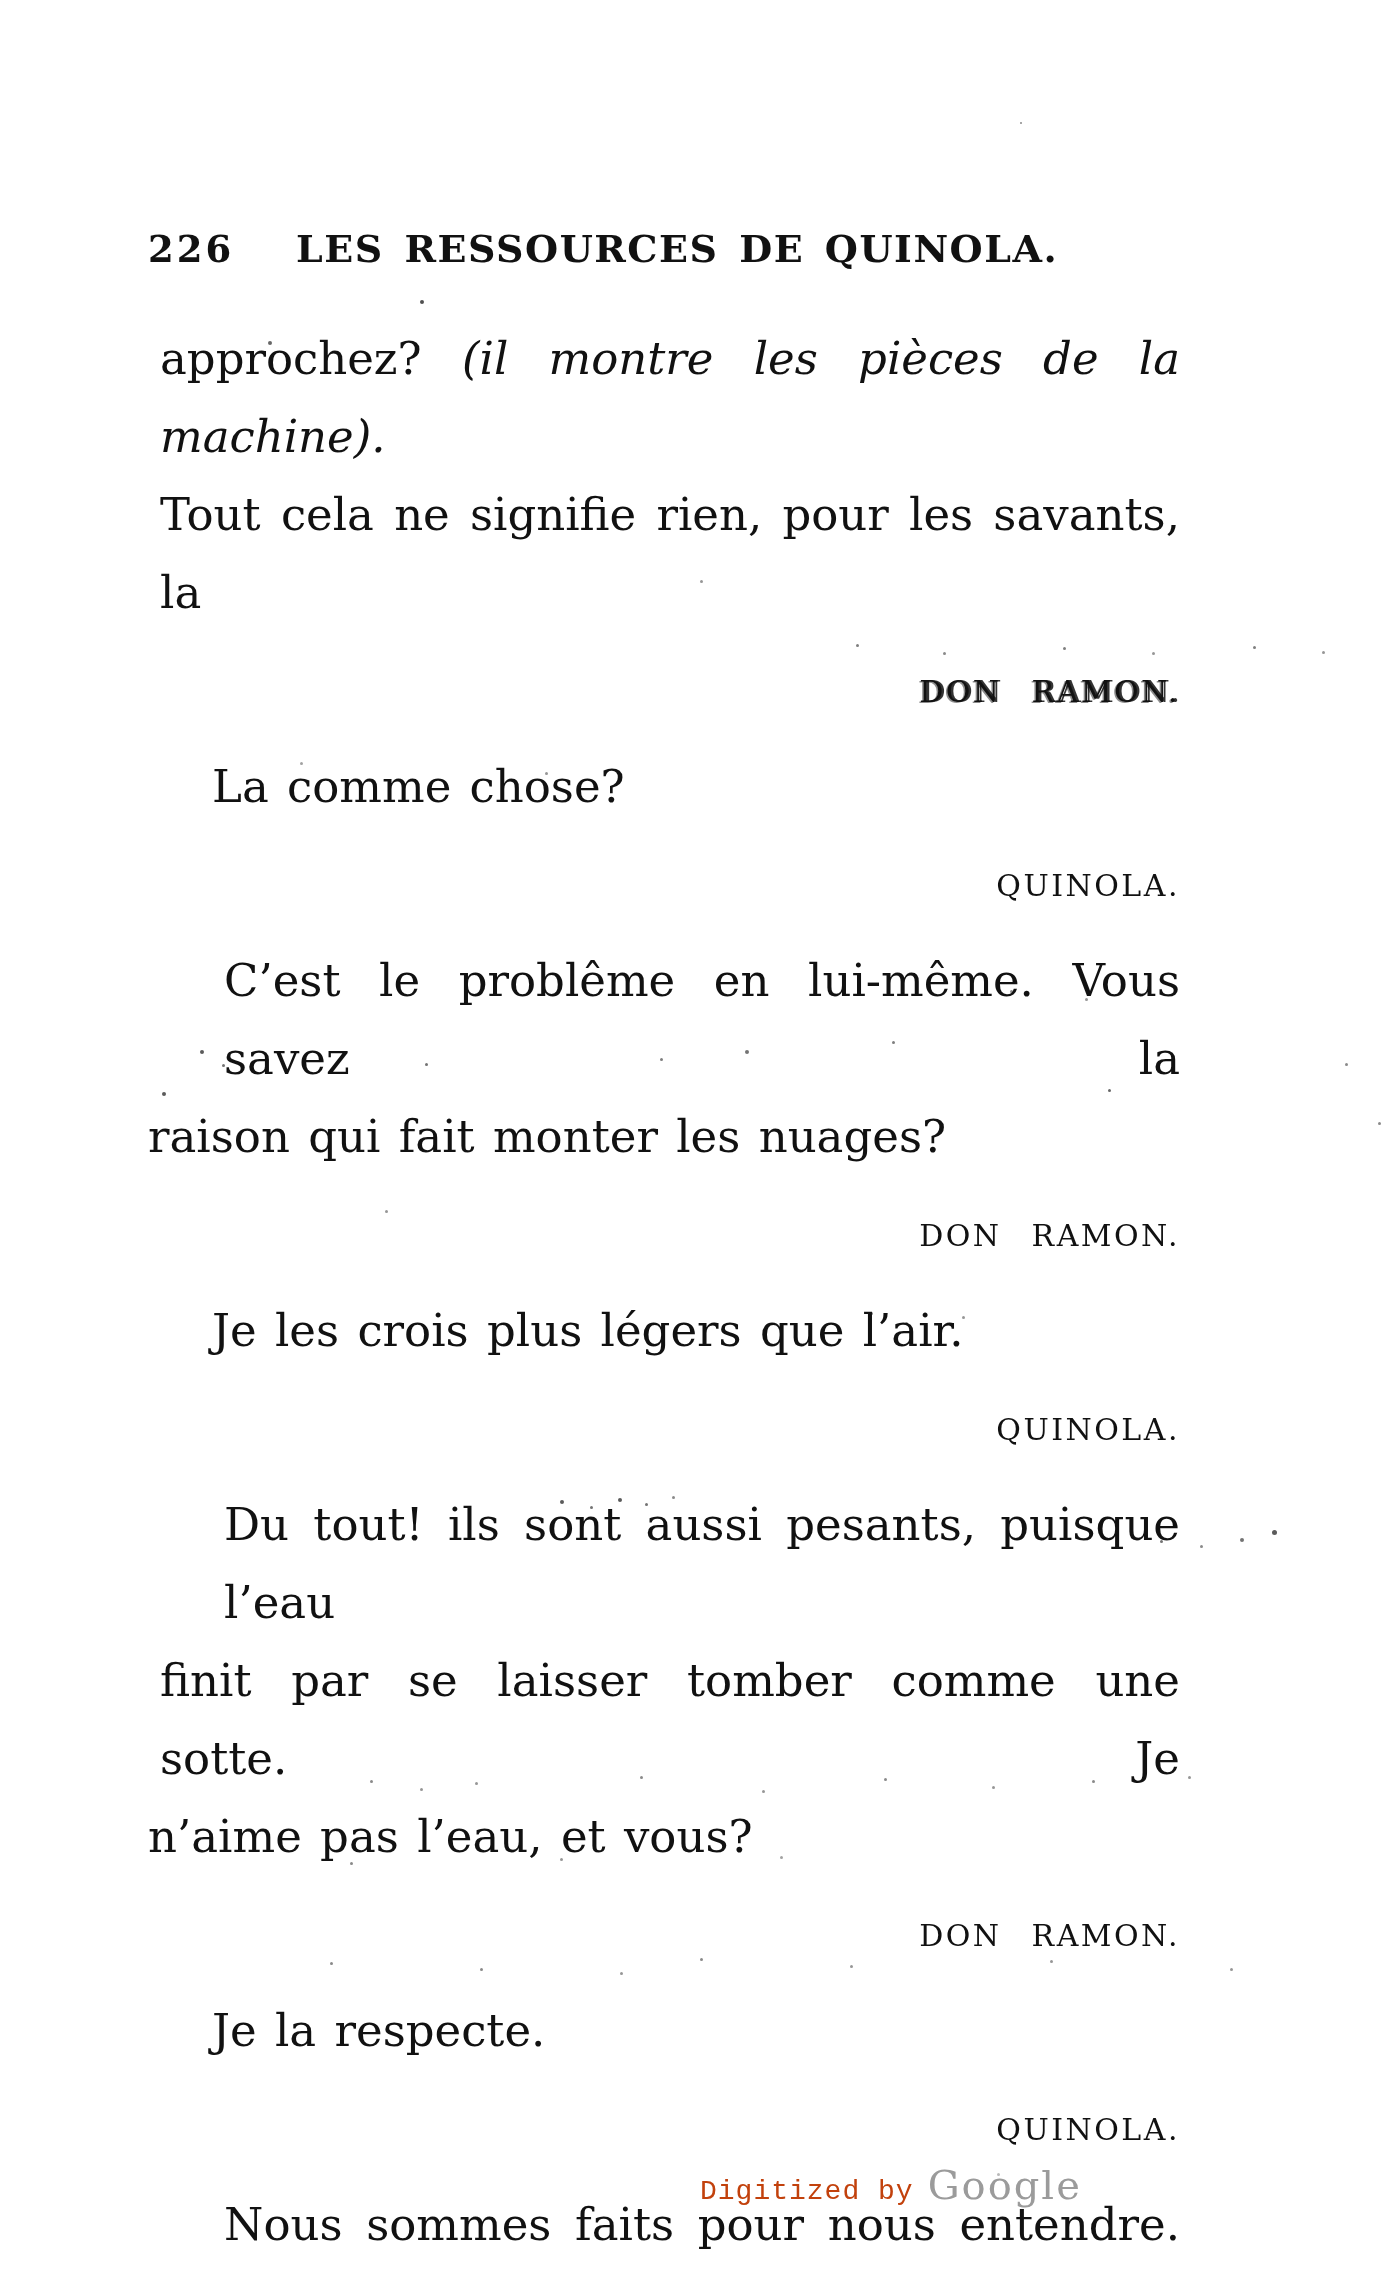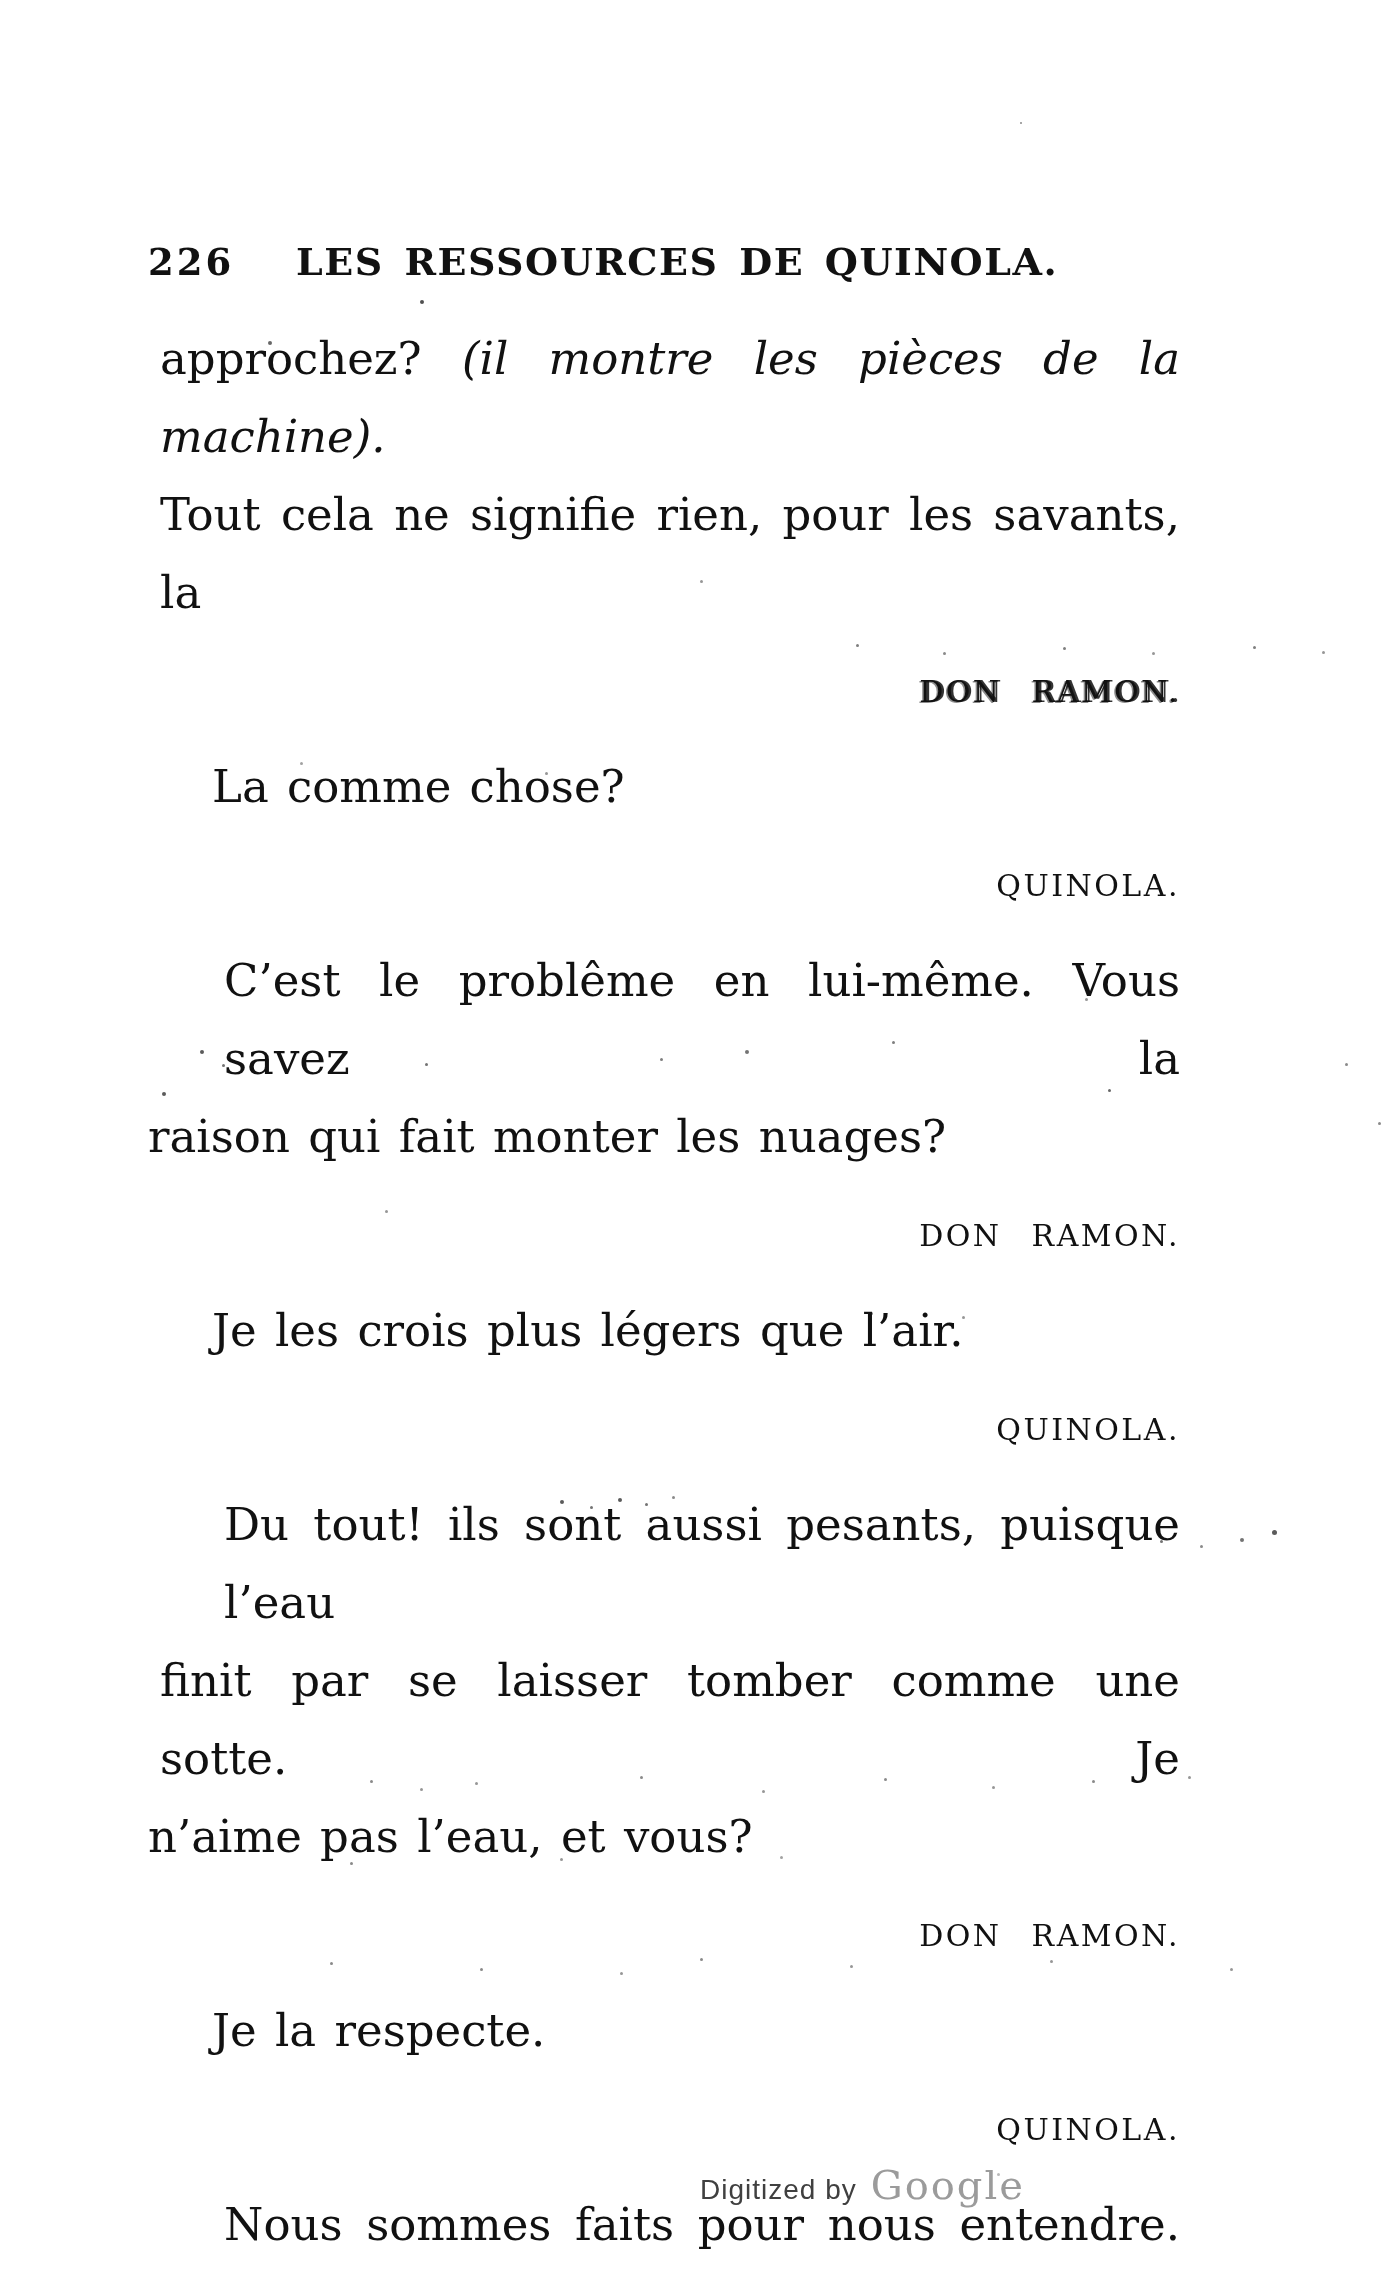--- a/index.html
+++ b/index.html
@@ -10,21 +10,21 @@
     overflow: hidden;
     font-family: "DejaVu Serif", serif;
     color: #111111;
   }
   .page { position: absolute; inset: 0; }
 
   
   .running-header {
     position: absolute;
     top: 226px; left: 148px; width: 1032px;
-    display: flex; align-items: baseline; margin-top: 13px;
+    display: flex; align-items: baseline;
   }
   .page-number {
     font-size: 37px; font-weight: bold; letter-spacing: 3px;
   }
   .header-title {
     flex: 1; text-align: center;
     font-size: 38px; font-weight: bold; letter-spacing: 1.5px;
     word-spacing: 6px;
   }
 
@@ -62,22 +62,22 @@
   }
 
   
   .footer {
     position: absolute;
     top: 2162px; left: 700px;
     display: flex; align-items: baseline; gap: 14px;
     white-space: nowrap;
   }
   .digitized-by {
-    font-family: Liberation Sans, sans-serif;
-    font-size: 28px; color: #404040; letter-spacing: 1px;
+    font-family: Liberation Mono, monospace;
+    font-size: 28px; color: #c2410c; letter-spacing: 1px;
   }
   .google-logo {
     font-family: "DejaVu Serif", serif;
     font-size: 40px; color: #9b9b9b; letter-spacing: 2px;
   }
 </style>
 </head>
 <body>
 
 <div class="page">

